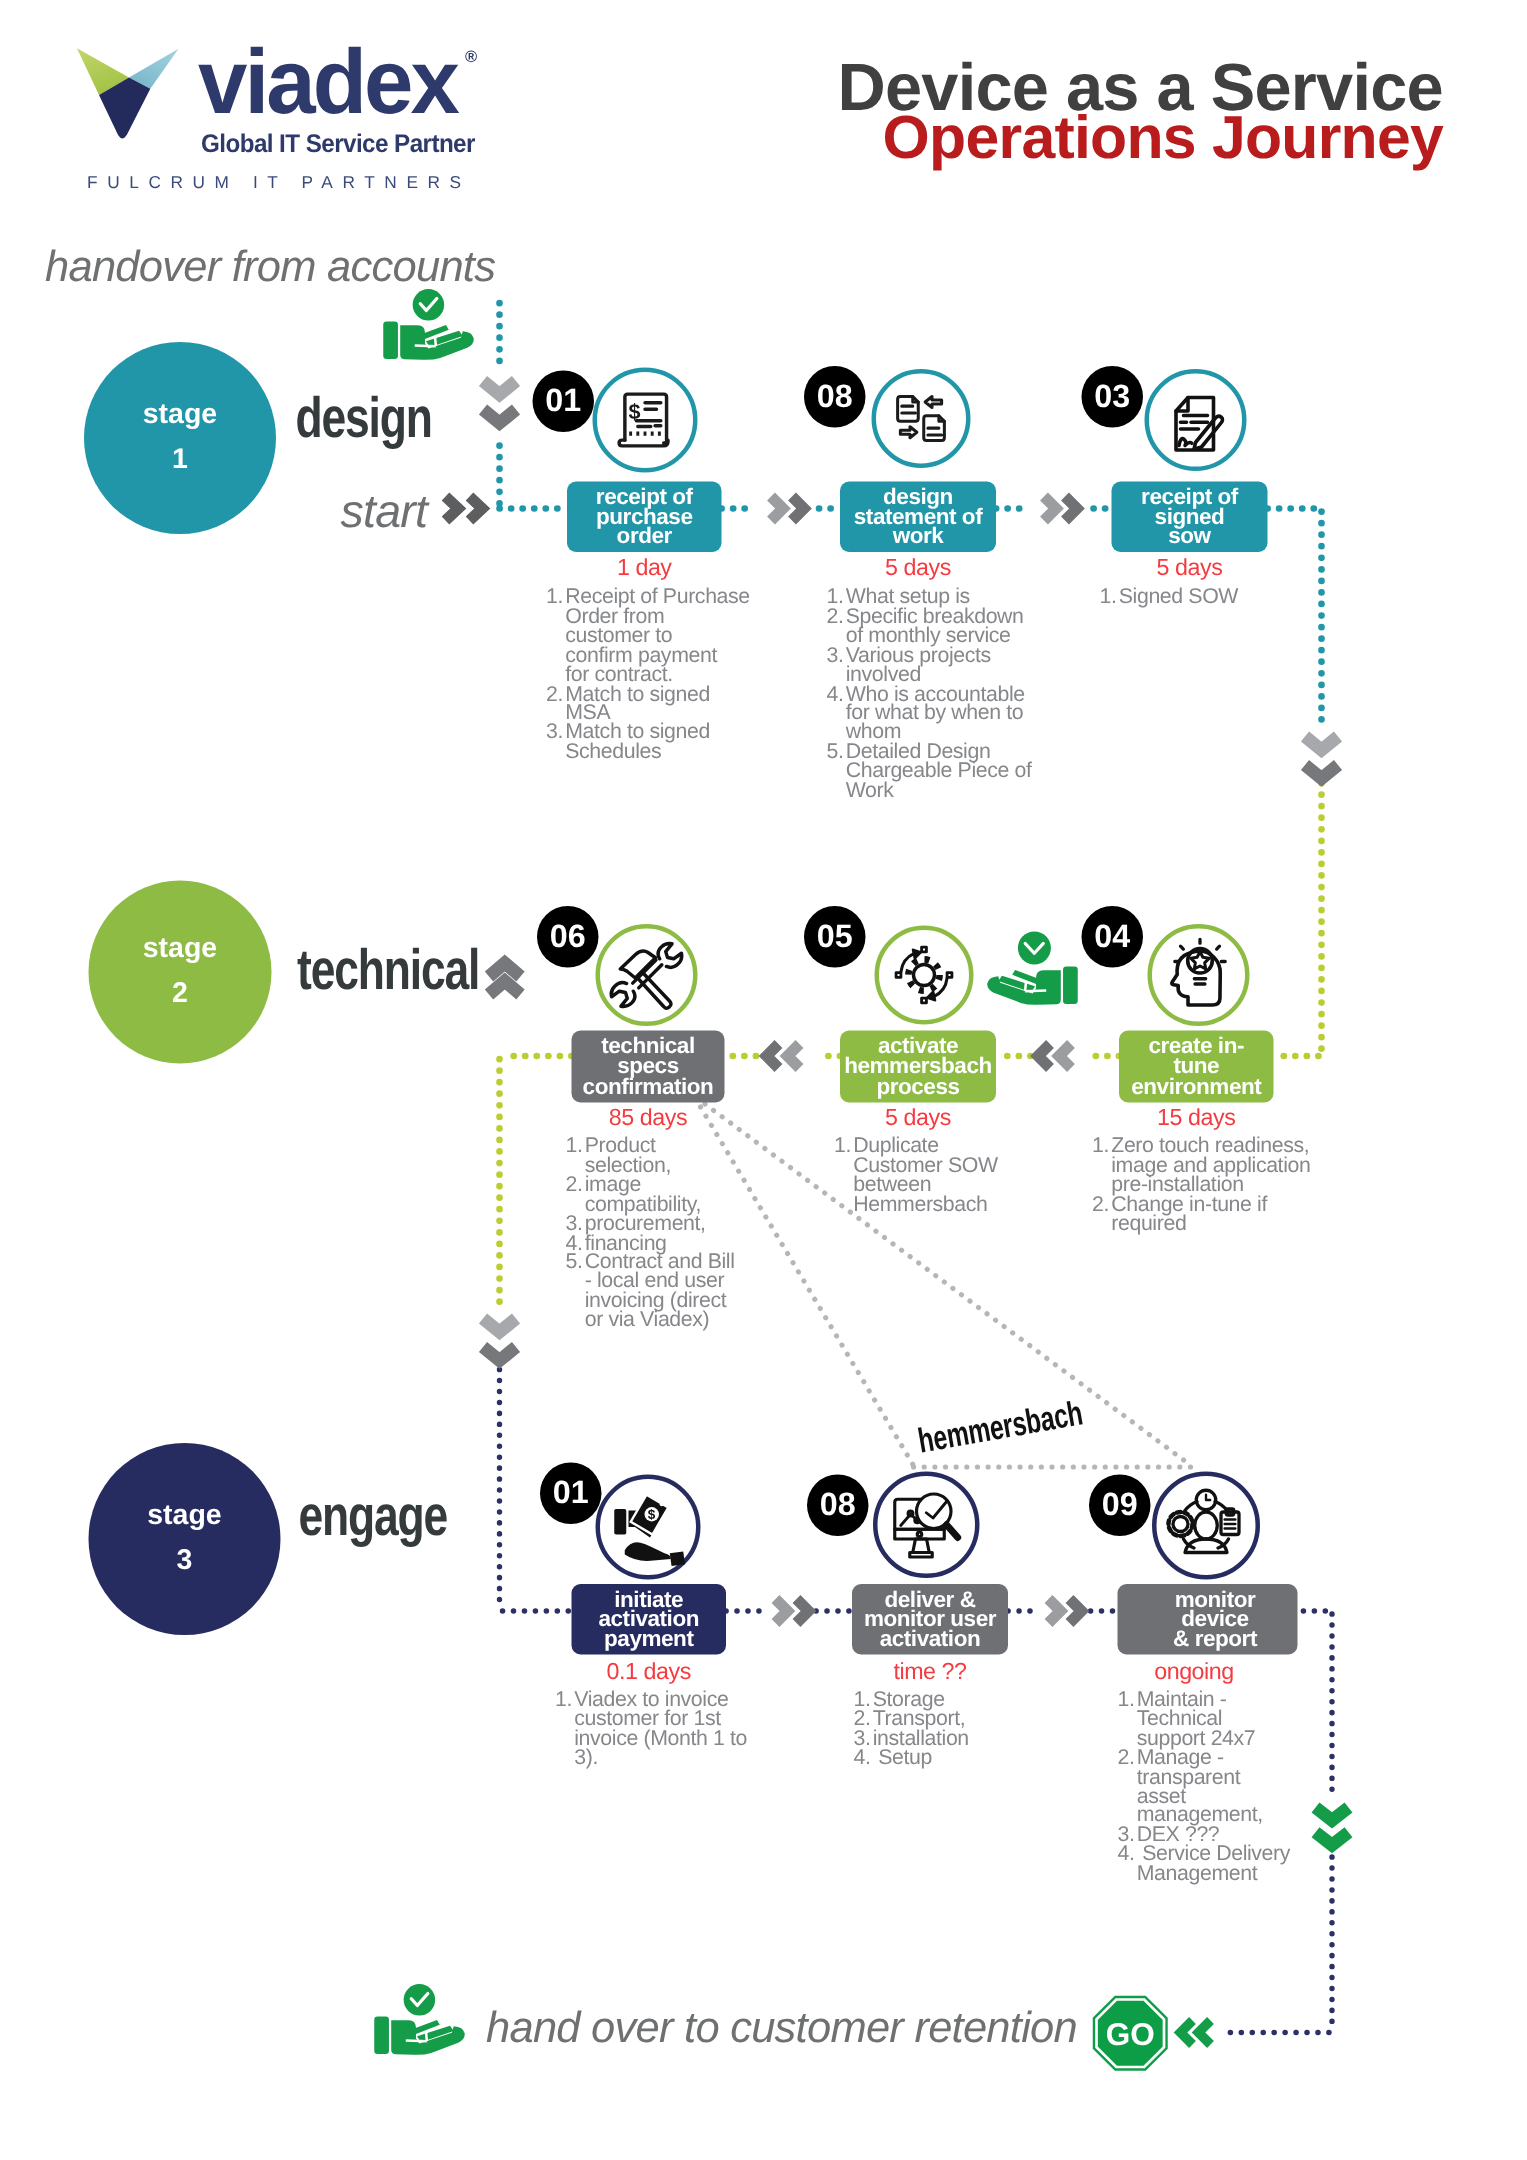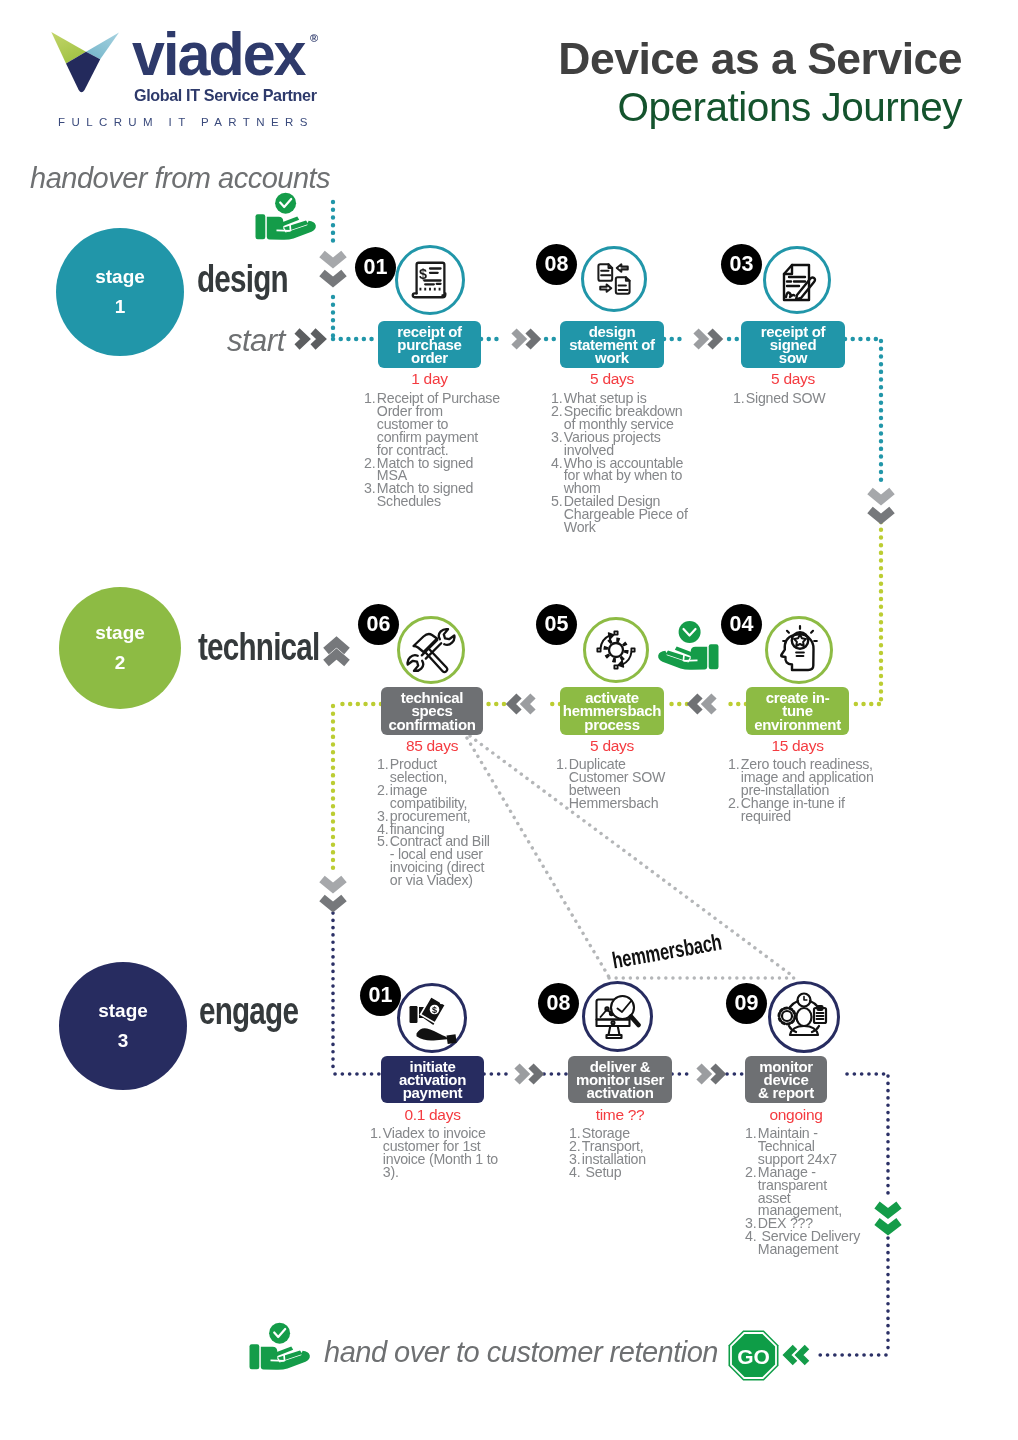--- a/index.html
+++ b/index.html
@@ -130,21 +130,21 @@
     <path d="M4.3,4.1 L39,23.7 L19,35.4 Z" fill="url(#gw)"></path>
     <path d="M72,4.5 L39,23.7 L53.2,31.2 Z" fill="url(#bw)"></path>
     <path d="M19,35.4 L39,23.7 L53.2,31.2 L37.5,62 Q34.5,66.5 31.7,62 Z" fill="#232a5c"></path>
   </svg>
   <div class="abs" style="left:132px;top:19px;width:200px;color:#2e3a6b;font-weight:bold;font-size:61px;letter-spacing:-2px;transform:scaleX(0.97);transform-origin:left;">viadex</div>
   <div class="abs" style="left:310px;top:32px;color:#2e3a6b;font-weight:bold;font-size:11px;">®</div>
   <div class="abs" style="left:134px;top:86px;width:200px;color:#2e3a6b;font-weight:bold;font-size:17px;letter-spacing:-0.4px;transform:scaleX(0.95);transform-origin:left;white-space:nowrap;">Global IT Service Partner</div>
   <div class="abs" style="left:58px;top:116px;color:#3a4a7c;font-size:11.5px;letter-spacing:6.4px;white-space:nowrap;">FULCRUM IT PARTNERS</div>
 
   <div class="abs" style="right:56px;top:34px;color:#404040;font-weight:bold;font-size:44.5px;letter-spacing:-0.5px;white-space:nowrap;">Device as a Service</div>
-  <div class="abs" style="right:56px;top:84px;color:#14532d;font-weight:normal;font-size:40.5px;letter-spacing:-0.5px;white-space:nowrap;">Operations Journey</div>
+  <div class="abs" style="right:56px;top:68px;color:#b91c1c;font-weight:bold;font-size:40.5px;letter-spacing:-0.5px;white-space:nowrap;">Operations Journey</div>
 
   <div class="ital" style="left:30px;top:162px;font-size:29px;">handover from accounts</div>
 
   <div class="stage teal" style="left:56px;top:228px;width:128px;height:128px;">stage<br>1</div>
   <div class="slabel" style="left:197px;top:258px;">design</div>
   <div class="stage green" style="left:59px;top:587px;width:122px;height:122px;">stage<br>2</div>
   <div class="slabel" style="left:198px;top:626px;">technical</div>
   <div class="stage navybg" style="left:59px;top:962px;width:128px;height:128px;">stage<br>3</div>
   <div class="slabel" style="left:199px;top:990px;">engage</div>
 
@@ -265,21 +265,21 @@
           <tr>
             <td>2.</td>
             <td>Change in-tune if<br>required</td>
           </tr>
         </tbody>
       </table>
     </div>
 
   <div class="box navybg" style="left:381px;top:1056px;width:103px;height:47px;">initiate<br>activation<br>payment</div>
   <div class="box gray" style="left:568px;top:1056px;width:104px;height:47px;">deliver &amp;<br>monitor user<br>activation</div>
-  <div class="box gray" style="left:745px;top:1056px;width:82px;height:47px;">monitor<br>device<br>&amp; report</div>
+  <div class="box gray" style="left:745px;top:1056px;width:110px;height:47px;padding-left:10px;">monitor<br>device<br>&amp; report</div>
   <div class="red" style="left:381px;top:1106px;width:103px;">0.1 days</div>
   <div class="red" style="left:568px;top:1106px;width:104px;">time ??</div>
   <div class="red" style="left:745px;top:1106px;width:102px;">ongoing</div>
 
   <div class="list" style="left:370px;top:1127px;">
       <table>
         <tbody>
           <tr>
             <td>1.</td>
             <td>Viadex to invoice<br>customer for 1st<br>invoice (Month 1 to<br>3).</td>

